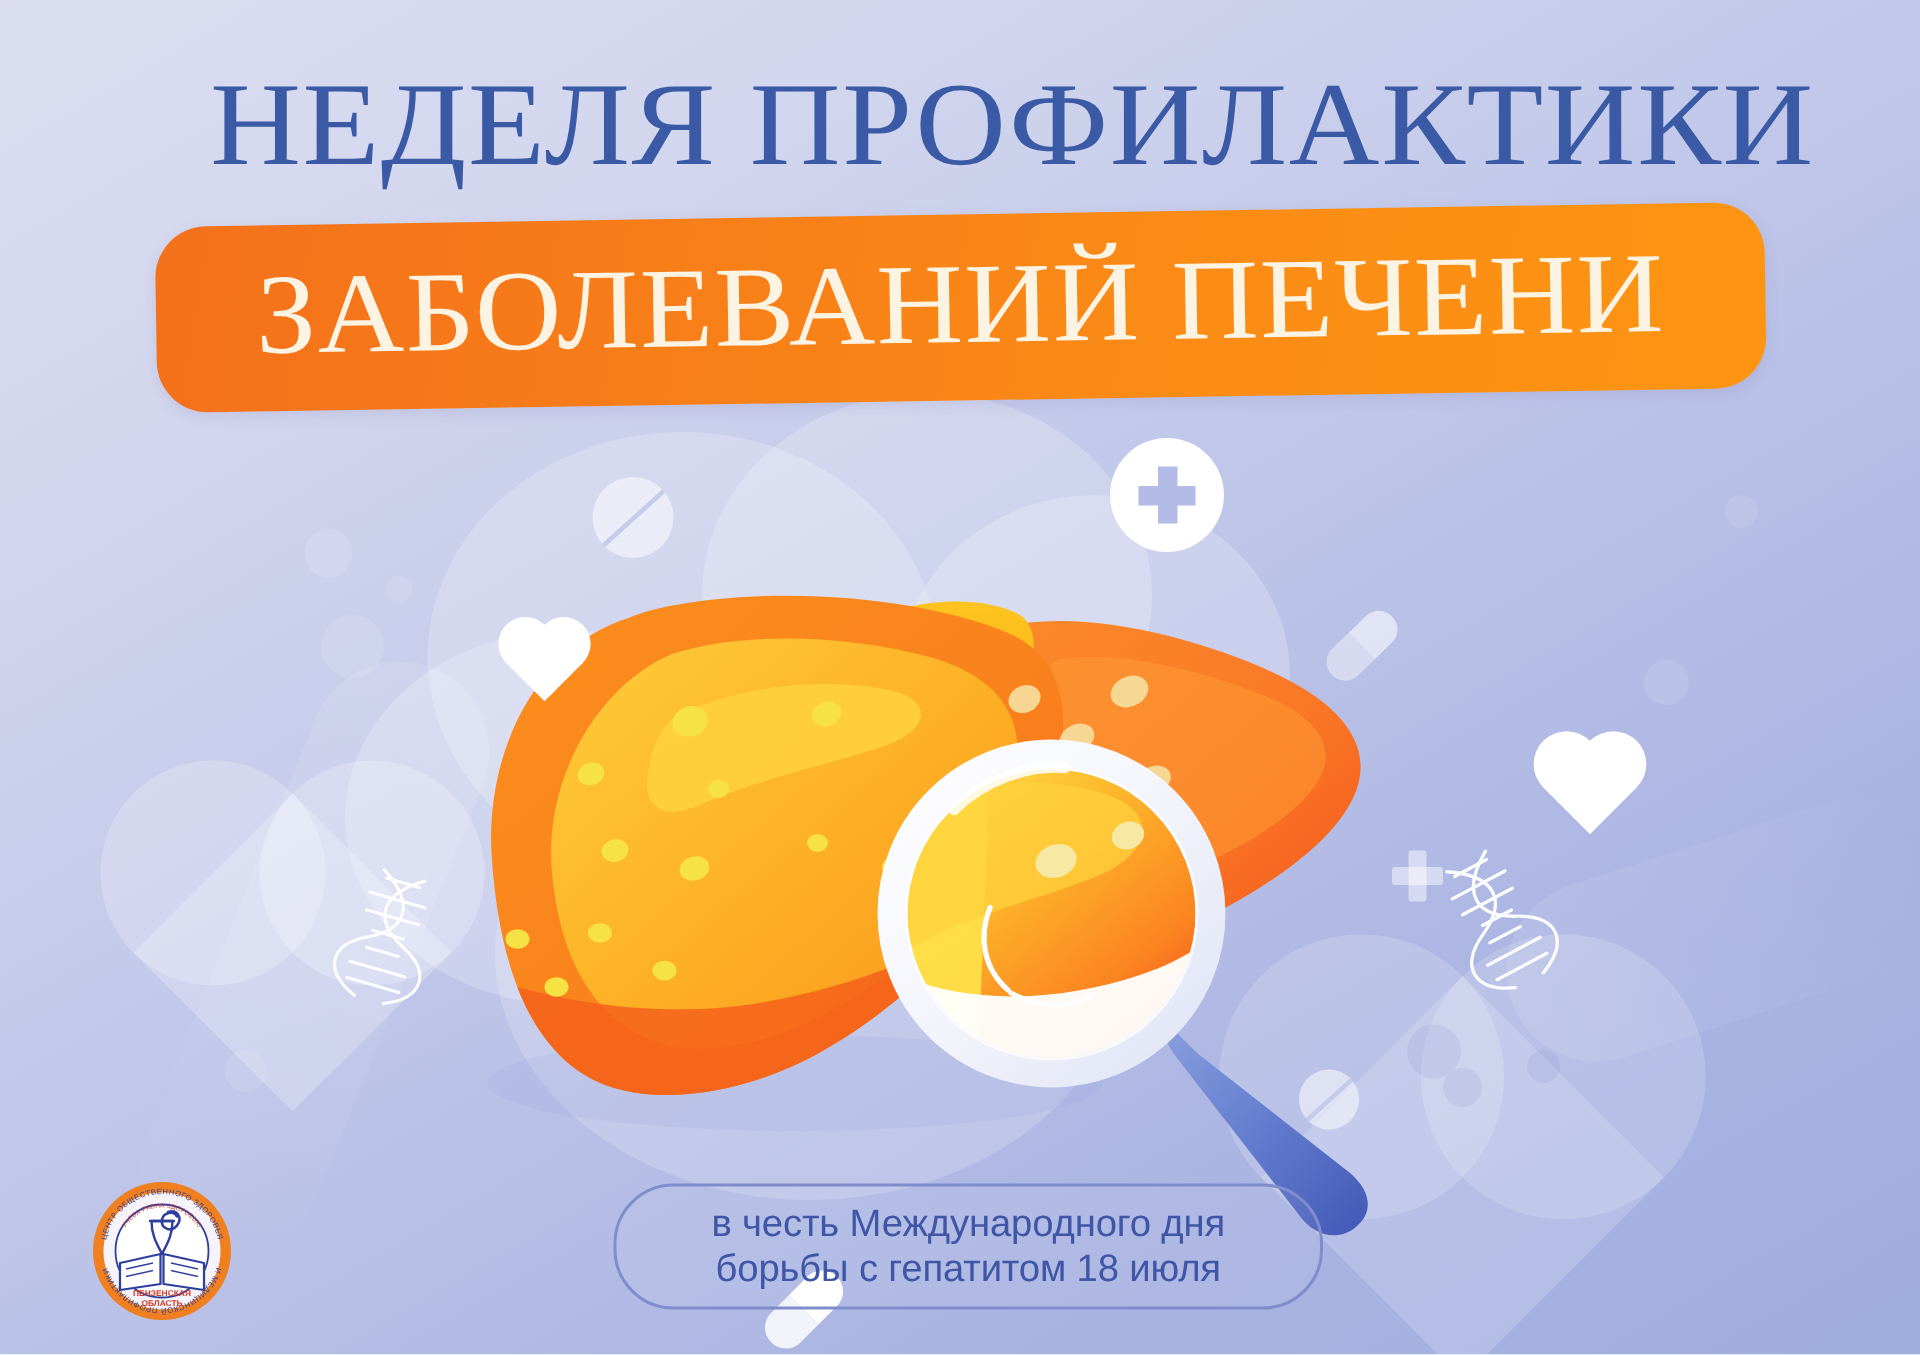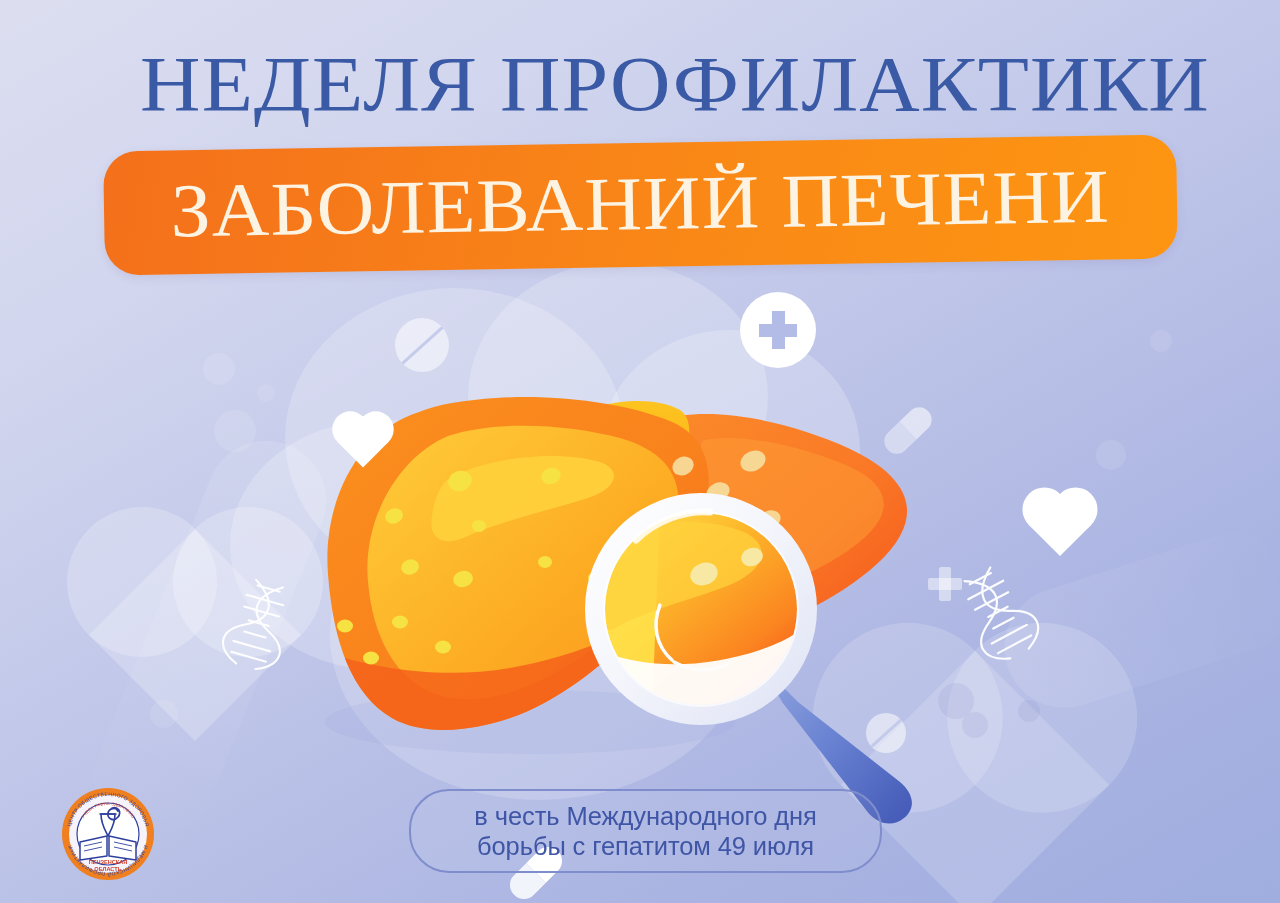--- a/index.html
+++ b/index.html
@@ -449,21 +449,21 @@
       </g>
 
       <circle cx="401" cy="259" r="106" fill="none" stroke="url(#gRing)" stroke-width="20"></circle>
       <circle cx="401" cy="259" r="97" fill="none" stroke="#ffffff" stroke-width="2" opacity="0.7"></circle>
       <path d="M336 190 C 356 170, 386 160, 410 162" stroke="#ffffff" stroke-width="7" stroke-linecap="round" fill="none" opacity="0.85"></path>
     </svg>
   </div>
 
   <div class="caption">
     <div class="caption-text">в честь Международного дня
-борьбы с гепатитом 49 июля</div>
+борьбы с гепатитом 18 июля</div>
   </div>
 
   <div class="logo">
     <svg width="96" height="96" viewBox="0 0 96 96">
       <defs>
         <path id="arcTop" d="M 48 48 m -38 0 a 38 38 0 1 1 76 0" fill="none"></path>
         <path id="arcBot" d="M 48 48 m 38 0 a 38 38 0 1 1 -76 0" fill="none"></path>
         <path id="arcTop2" d="M 48 48 m -29 0 a 29 29 0 1 1 58 0" fill="none"></path>
       </defs>
 

